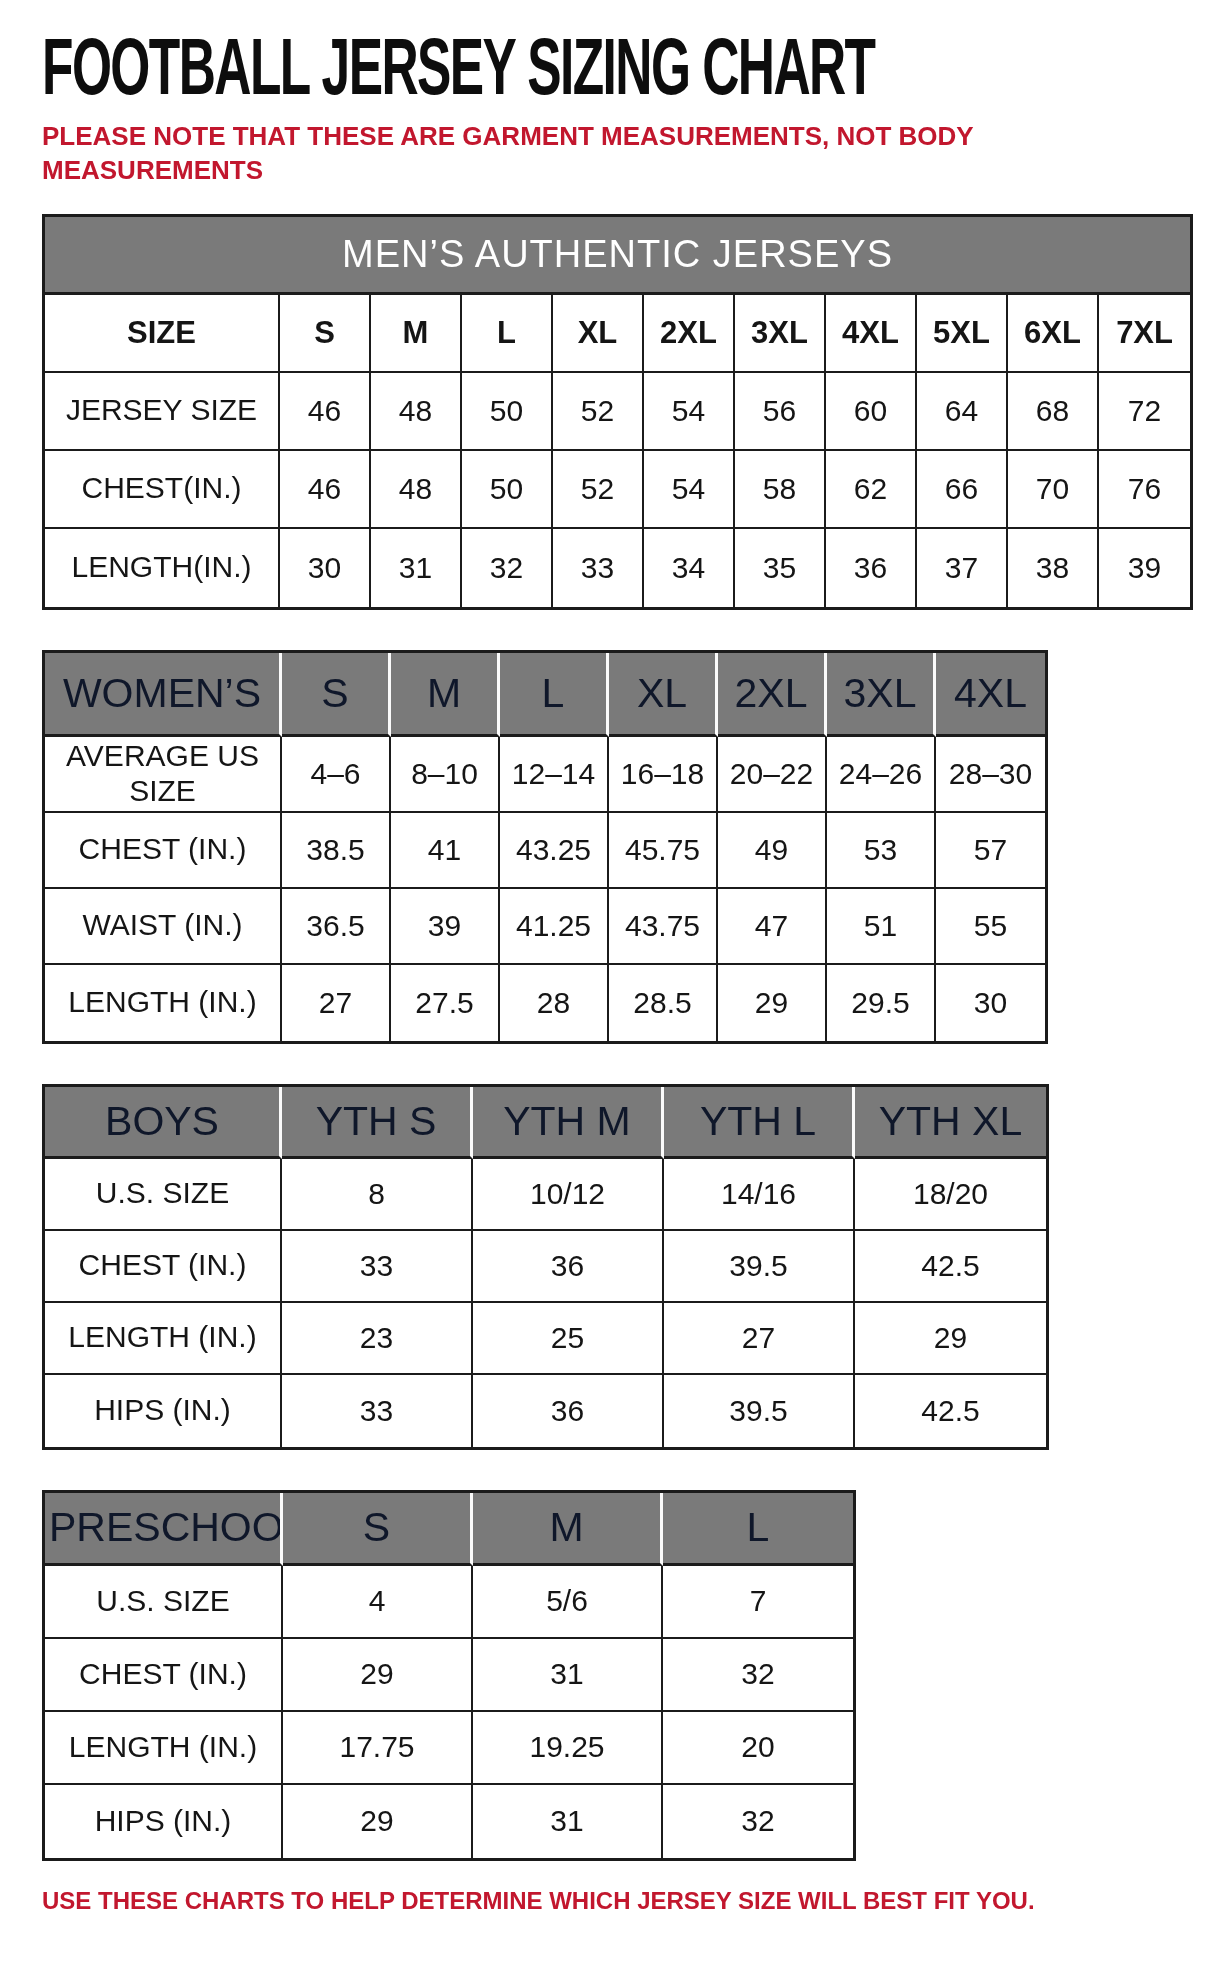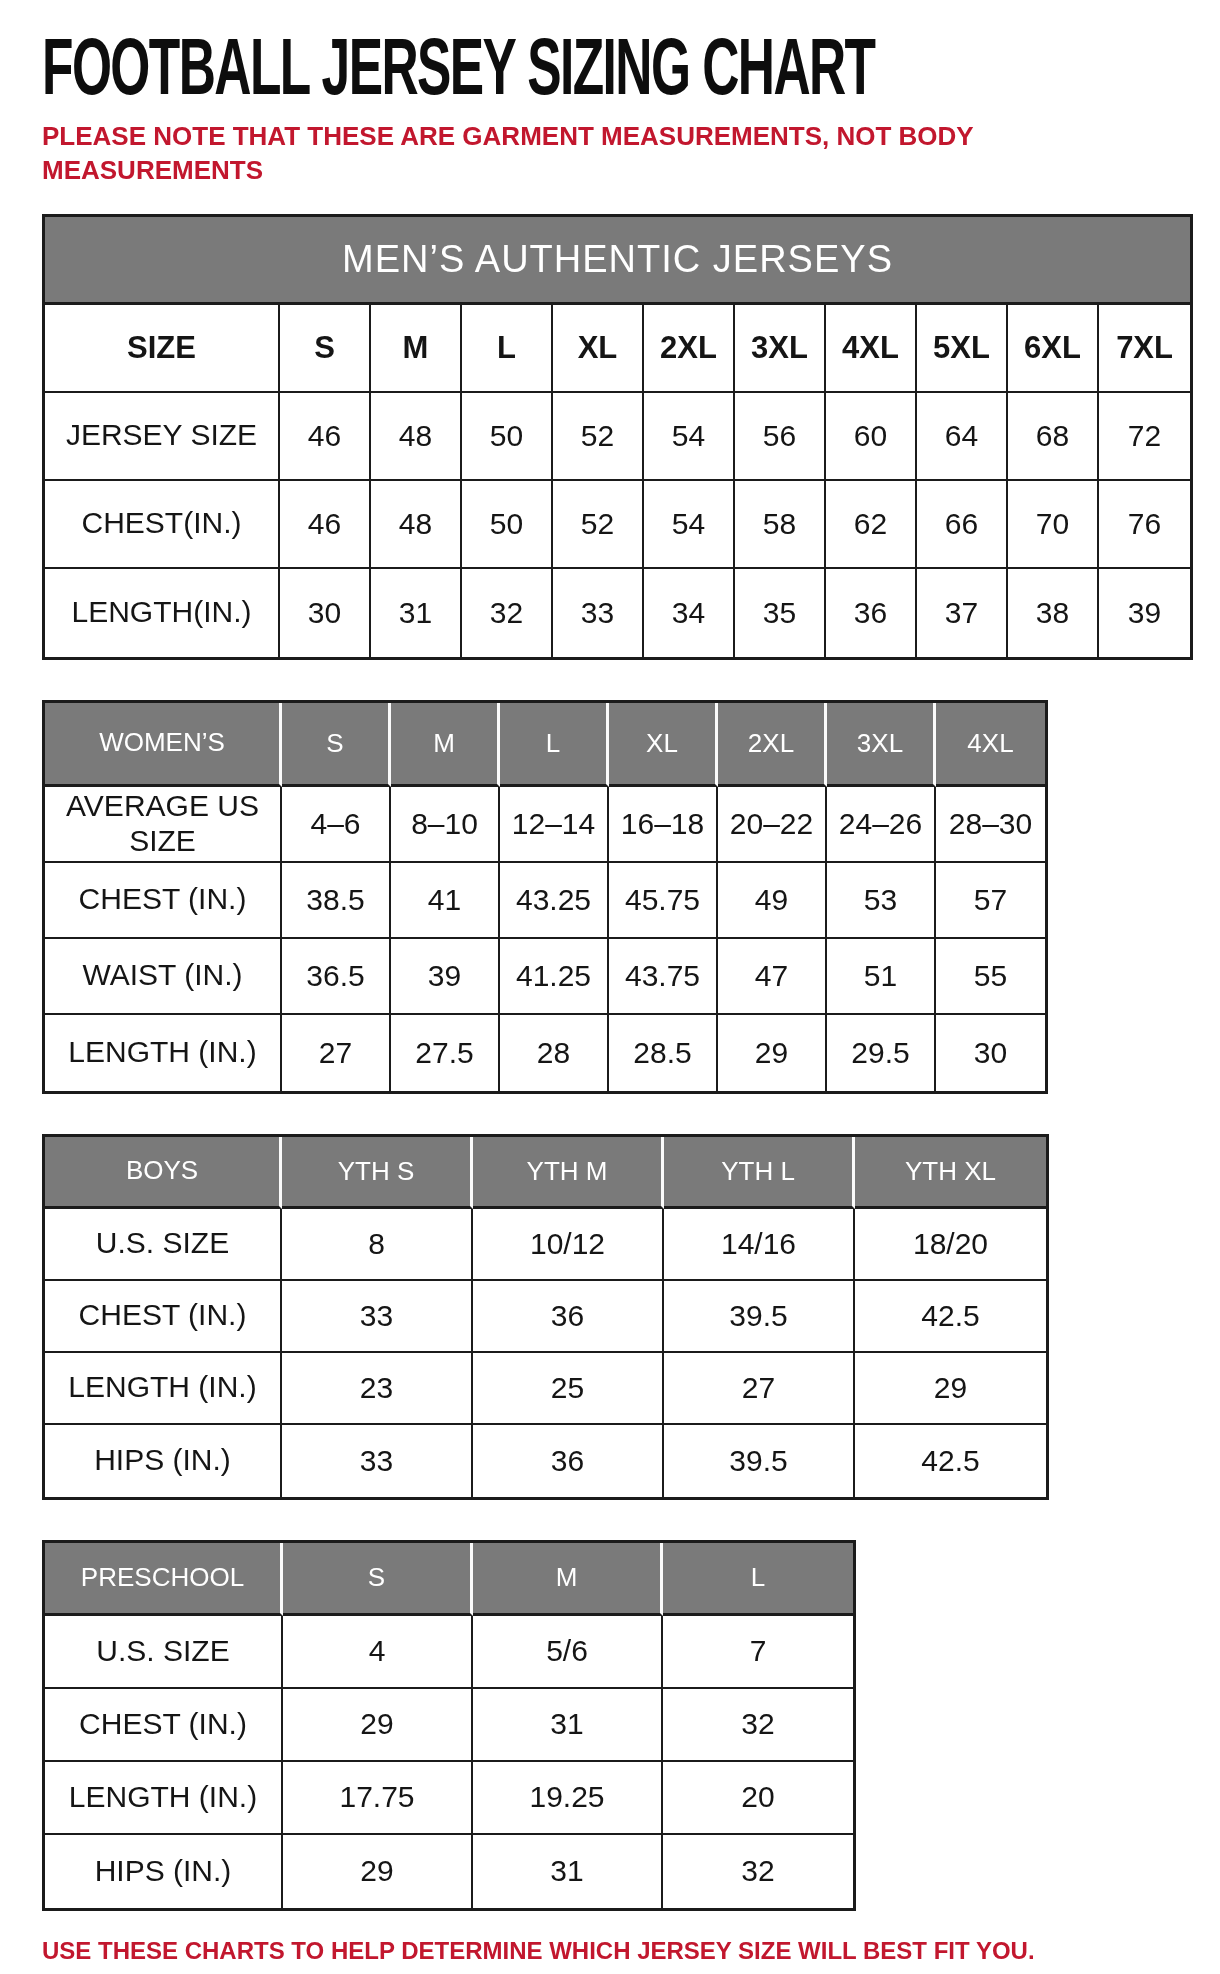--- a/index.html
+++ b/index.html
@@ -57,41 +57,41 @@
     vertical-align:middle;
     font-size:30px;
     padding:0 4px;
     color:#151515;
     overflow:hidden;
   }
   td:last-child{border-right:0;}
   tr:last-child td{border-bottom:0;}
   td.gray{
     background:var(--gray);
-    color:#ffffff;
-    font-size:26px;
+    color:#0f172a;
+    font-size:41px;
     border-right:3px solid #FBFBFB;
     border-bottom:3px solid var(--line);
     margin-left:12px;
   }
   tr.gray-row td.gray:last-child{border-right:0;}
   .banner-cell{
     background:var(--gray);
     color:#FFFFFF;
     font-size:38px;
     letter-spacing:1px;
     border-bottom:3px solid var(--line);
   }
   .size-row td{font-size:31px;font-weight:bold;}
   .label-cell{line-height:1.15;}
   
   .t-mens{margin-top:26px;width:1145px;}
   .t-mens col.c-label{width:235px;}
   .t-mens col.c-size{width:91px;}
-  .t-mens td{height:88px;}
+  .t-mens td{height:78px;}
 
   .t-womens{margin-top:40px;width:1001px;}
   .t-womens col.c-label{width:237px;}
   .t-womens col.c-size{width:109px;}
   .t-womens td{height:76px;}
   .t-womens tr.gray-row td{height:84px;}
 
   .t-boys{margin-top:40px;width:1001px;}
   .t-boys col.c-label{width:237px;}
   .t-boys col.c-size{width:191px;}

